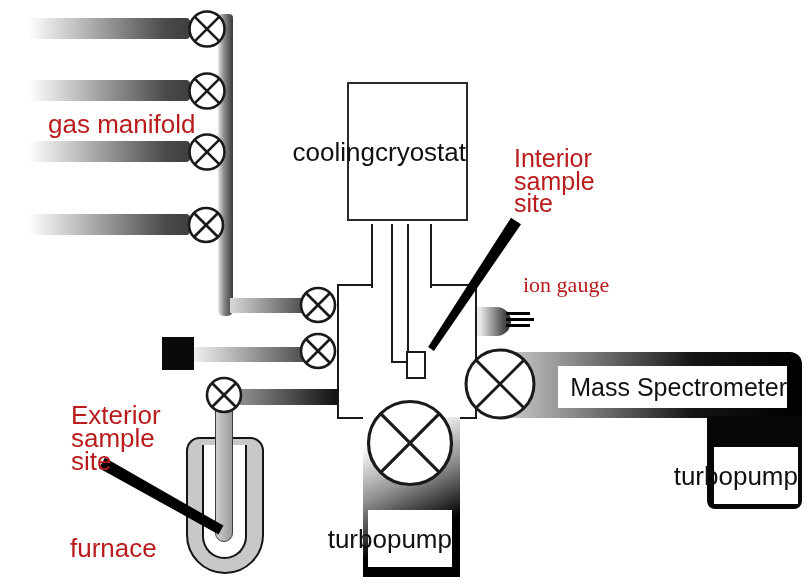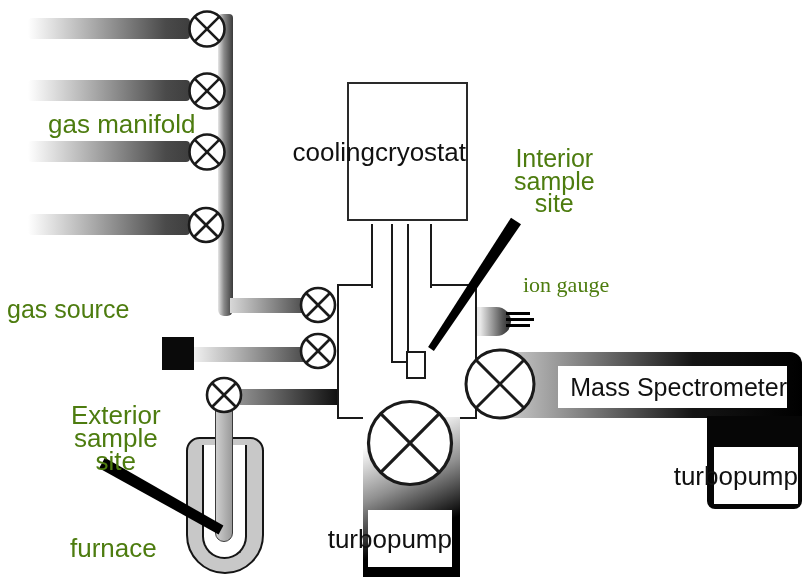--- a/index.html
+++ b/index.html
@@ -2,21 +2,21 @@
 <html><head>
 <meta charset="utf-8">
 <style>
   * { margin:0; padding:0; box-sizing:border-box; }
   html,body { background:#ffffff; }
   #canvas {
     position:relative; width:810px; height:587px; background:#fff;
     font-family:"Liberation Sans", sans-serif; color:#111; overflow:hidden;
   }
   .abs { position:absolute; }
-  .lbl { position:absolute; color:#4d7c0f; white-space:nowrap;text-align:center; }
+  .lbl { position:absolute; color:#b91c1c; white-space:nowrap; }
   .lbl span { display:block; }
   .whitebox { position:absolute; background:#fff; display:flex; flex-direction:row;
               align-items:center; justify-content:flex-end; text-align:center; }
   .pipe-h { position:absolute; border-radius:4px; }
   svg.overlay { position:absolute; left:0; top:0; pointer-events:none; }
 </style>
 </head>
 <body>
 
 <div id="canvas">
@@ -151,21 +151,20 @@
 
   <div class="lbl" style="left:514px; top:147px; font-size:25px; line-height:22.5px;">
     <span>Interior</span>
     <span>sample</span>
     <span>site</span>
   </div>
 
   <div class="lbl" style="left:523px; top:272px; font-size:22px;font-family:Liberation Serif, serif;">ion gauge</div>
 
   <div class="lbl" style="left:7px; top:298px; font-size:25px; line-height:22px;">
-    <span>gas source</span>
   </div>
 
   <div class="lbl" style="left:47px; top:404px; font-size:26px; line-height:23px;margin-left:24px;">
     <span>Exterior</span>
     <span>sample</span>
     <span>site</span>
   </div>
 
   <div class="lbl" style="left:70px; top:533px; font-size:26px;">furnace</div>
 

